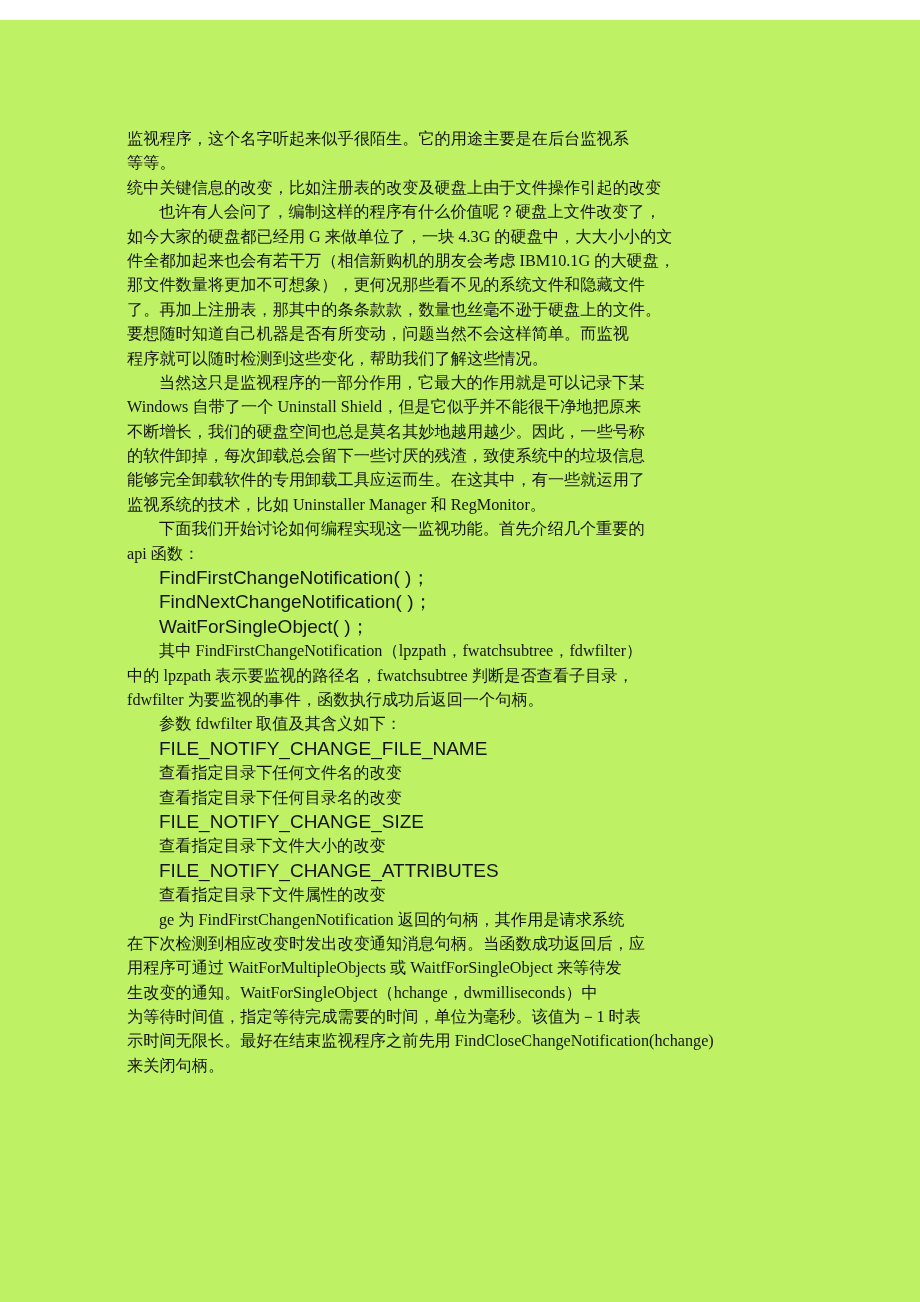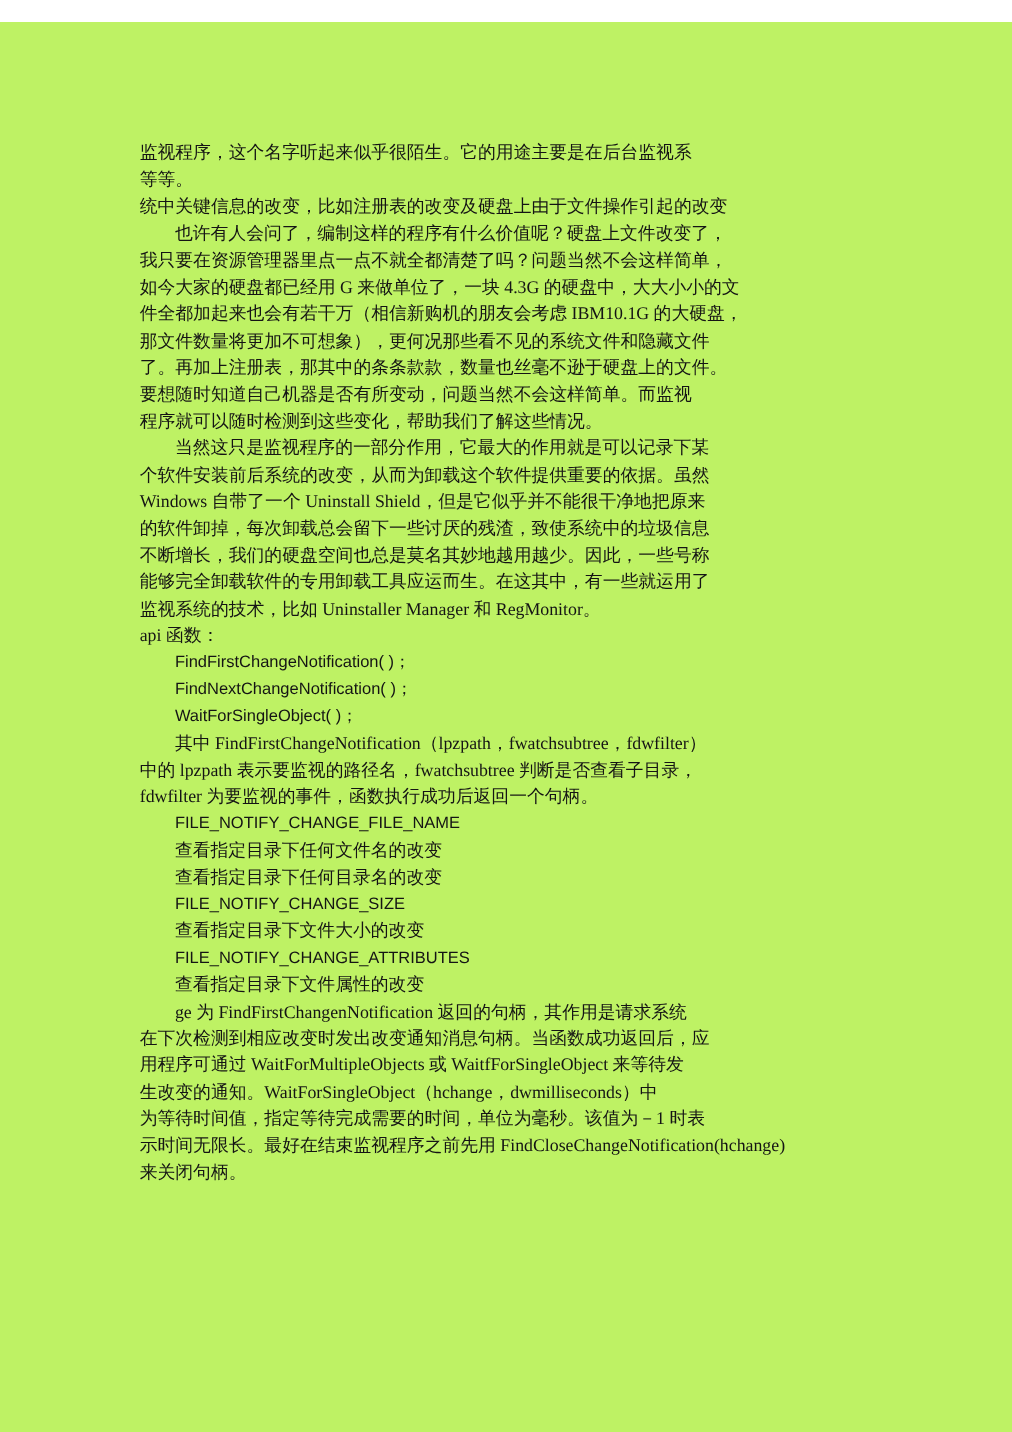--- a/index.html
+++ b/index.html
@@ -35,54 +35,54 @@
     height: 24.4px;
     white-space: pre;
     letter-spacing: 0px;
     color: #141414;
     font-family: "Liberation Serif", "DejaVu Serif", serif;
     text-rendering: optimizeLegibility;
   }
   
   .line.sans {
     font-family: "Liberation Sans", "DejaVu Sans", sans-serif;
-    font-size: 15px;
+    font-size: 19px;
   }
   .ind1 { padding-left: 32px; }
 </style>
 </head>
 <body>
 
 <div class="page">
   <div class="doc-body" id="doc-body">
       <div class="line">监视程序，这个名字听起来似乎很陌生。它的用途主要是在后台监视系</div>
       <div class="line">等等。</div>
       <div class="line">统中关键信息的改变，比如注册表的改变及硬盘上由于文件操作引起的改变</div>
       <div class="line ind1">也许有人会问了，编制这样的程序有什么价值呢？硬盘上文件改变了，</div>
-      <div class="line">我只要在资源管理器里点一点不就全都清楚了吗？问题当然不会这样简单，</div>
       <div class="line">如今大家的硬盘都已经用 G 来做单位了，一块 4.3G 的硬盘中，大大小小的文</div>
       <div class="line">件全都加起来也会有若干万（相信新购机的朋友会考虑 IBM10.1G 的大硬盘，</div>
       <div class="line">那文件数量将更加不可想象），更何况那些看不见的系统文件和隐藏文件</div>
       <div class="line">了。再加上注册表，那其中的条条款款，数量也丝毫不逊于硬盘上的文件。</div>
       <div class="line">要想随时知道自己机器是否有所变动，问题当然不会这样简单。而监视</div>
       <div class="line">程序就可以随时检测到这些变化，帮助我们了解这些情况。</div>
       <div class="line ind1">当然这只是监视程序的一部分作用，它最大的作用就是可以记录下某</div>
-      <div class="line">个软件安装前后系统的改变，从而为卸载这个软件提供重要的依据。虽然</div>
       <div class="line">Windows 自带了一个 Uninstall Shield，但是它似乎并不能很干净地把原来</div>
+      <div class="line">不断增长，我们的硬盘空间也总是莫名其妙地越用越少。因此，一些号称</div>
       <div class="line">的软件卸掉，每次卸载总会留下一些讨厌的残渣，致使系统中的垃圾信息</div>
-      <div class="line">不断增长，我们的硬盘空间也总是莫名其妙地越用越少。因此，一些号称</div>
       <div class="line">能够完全卸载软件的专用卸载工具应运而生。在这其中，有一些就运用了</div>
       <div class="line">监视系统的技术，比如 Uninstaller Manager 和 RegMonitor。</div>
+      <div class="line ind1">下面我们开始讨论如何编程实现这一监视功能。首先介绍几个重要的</div>
       <div class="line">api 函数：</div>
       <div class="line sans ind1">FindFirstChangeNotification( )；</div>
       <div class="line sans ind1">FindNextChangeNotification( )；</div>
       <div class="line sans ind1">WaitForSingleObject( )；</div>
       <div class="line ind1">其中 FindFirstChangeNotification（lpzpath，fwatchsubtree，fdwfilter）</div>
       <div class="line">中的 lpzpath 表示要监视的路径名，fwatchsubtree 判断是否查看子目录，</div>
       <div class="line">fdwfilter 为要监视的事件，函数执行成功后返回一个句柄。</div>
+      <div class="line ind1">参数 fdwfilter 取值及其含义如下：</div>
       <div class="line sans ind1">FILE_NOTIFY_CHANGE_FILE_NAME</div>
       <div class="line ind1">查看指定目录下任何文件名的改变</div>
       <div class="line ind1">查看指定目录下任何目录名的改变</div>
       <div class="line sans ind1">FILE_NOTIFY_CHANGE_SIZE</div>
       <div class="line ind1">查看指定目录下文件大小的改变</div>
       <div class="line sans ind1">FILE_NOTIFY_CHANGE_ATTRIBUTES</div>
       <div class="line ind1">查看指定目录下文件属性的改变</div>
       <div class="line ind1">ge 为 FindFirstChangenNotification 返回的句柄，其作用是请求系统</div>
       <div class="line">在下次检测到相应改变时发出改变通知消息句柄。当函数成功返回后，应</div>
       <div class="line">用程序可通过 WaitForMultipleObjects 或 WaitfForSingleObject 来等待发</div>

